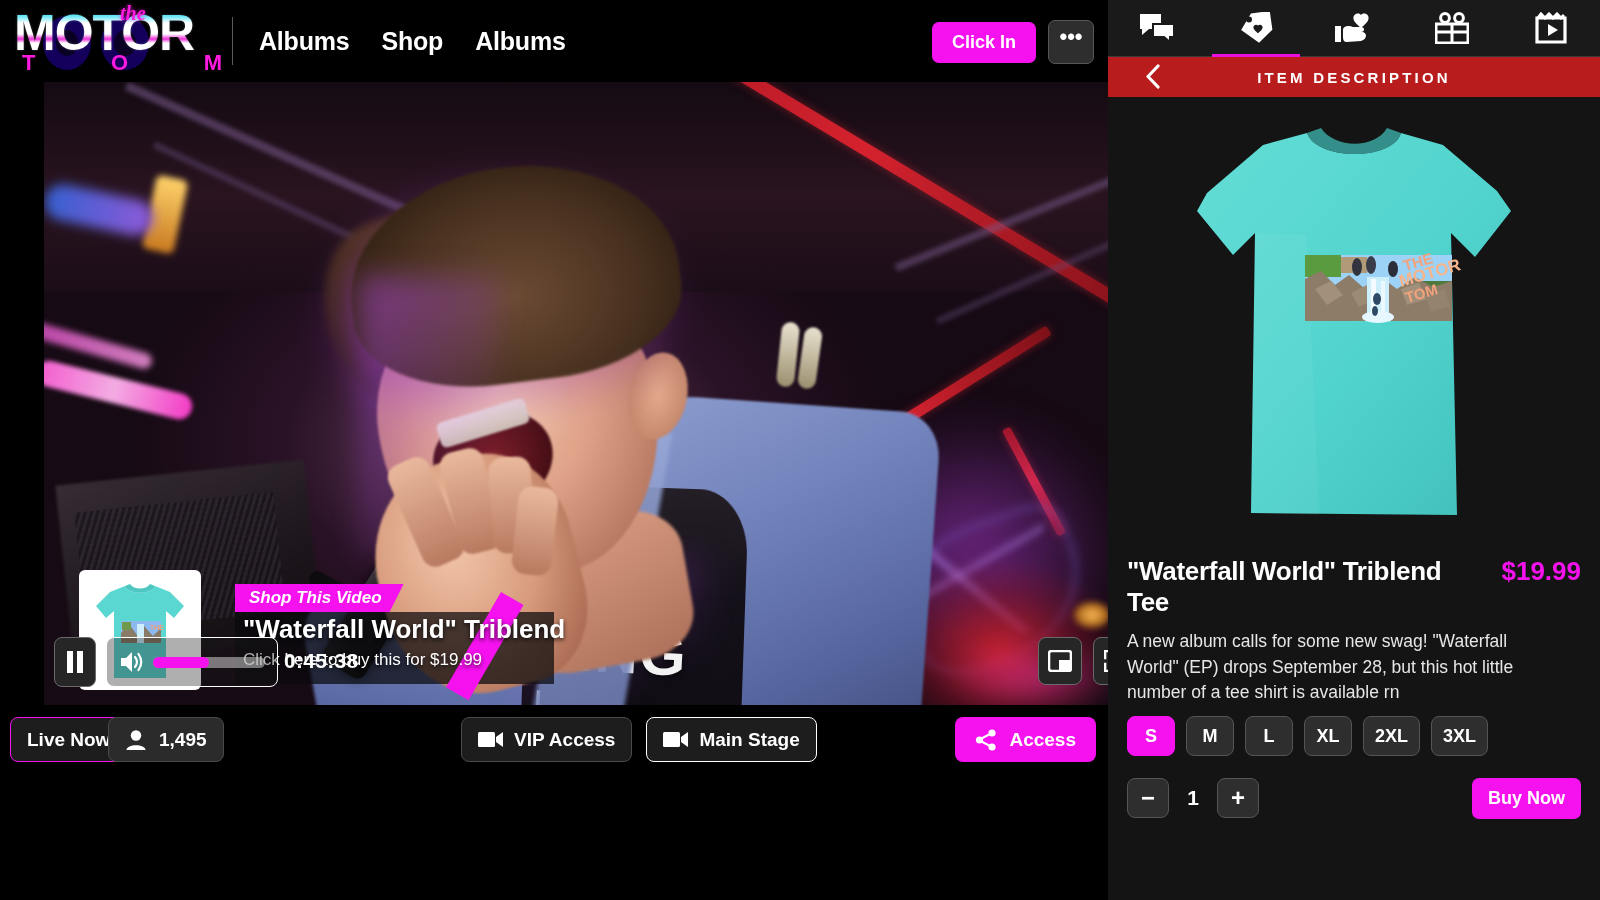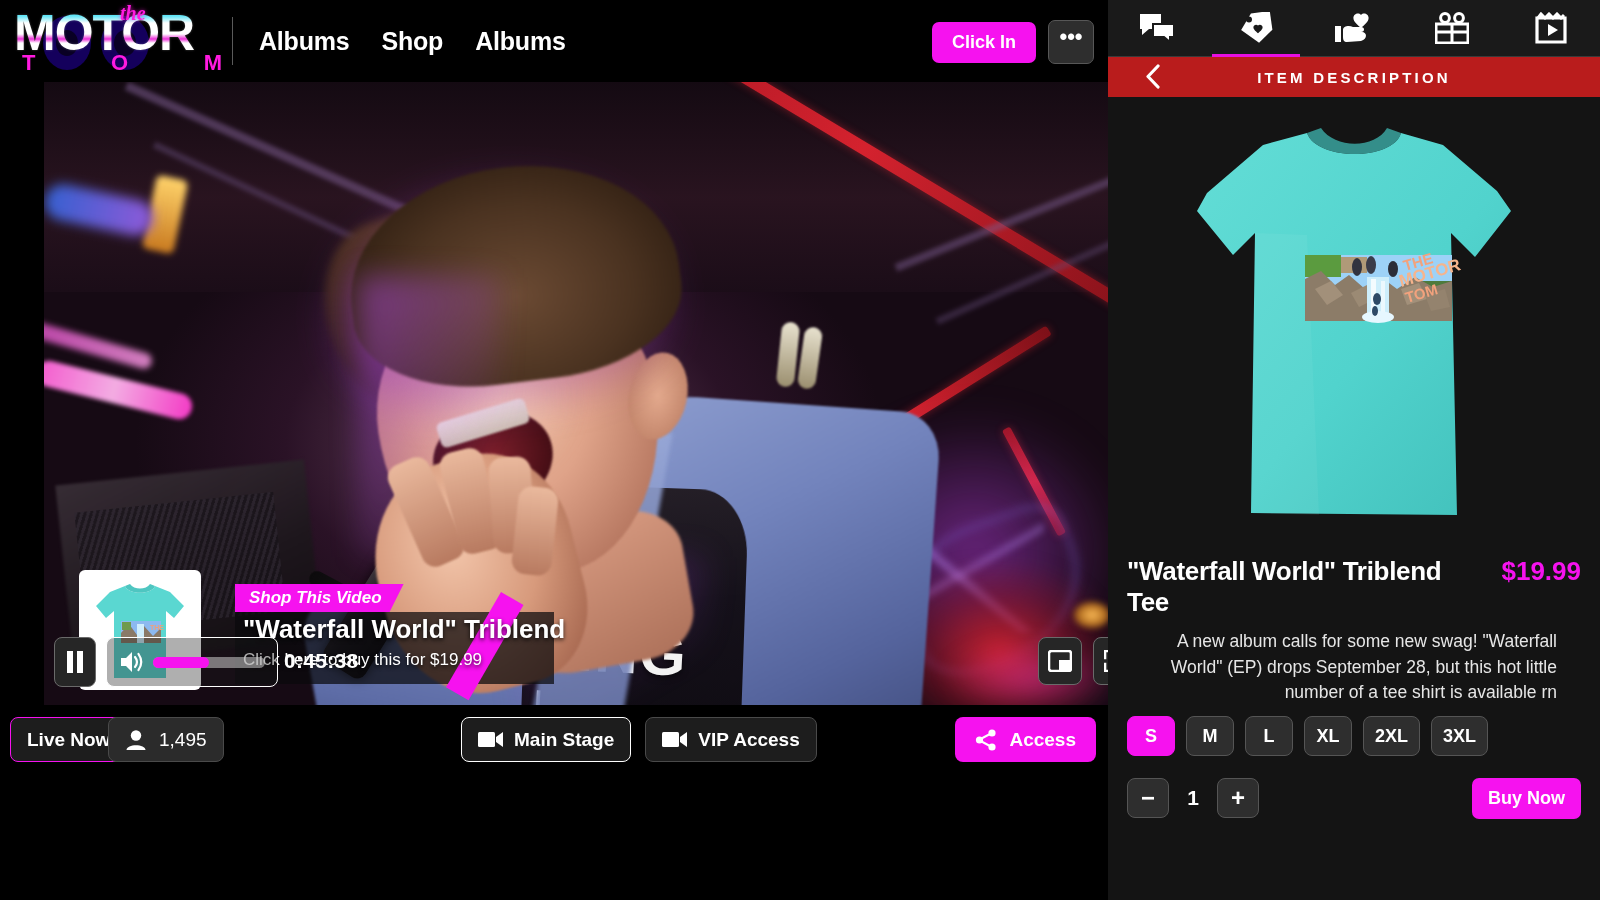--- a/index.html
+++ b/index.html
@@ -289,21 +289,21 @@
   }
   #live-btn {
     position:absolute; left:10px; top:12px; height:45px;
     background:#1d1d1d; border:1.5px solid #f612ef; border-radius:8px;
     color:#fff; font-size:19px; font-weight:bold; padding:0 16px;
     display:flex; align-items:center; cursor:pointer;
   }
   #viewers {
     position:absolute; left:108px; top:12px; height:45px;
     background:#2b2b2b; border:1px solid #4a4a4a; border-radius:8px;
-    color:#fff; font-size:19px; font-weight:normal; padding:0 16px;
+    color:#fff; font-size:19px; font-weight:bold; padding:0 16px;
     display:flex; align-items:center; gap:12px; cursor:pointer;
   }
   #stage-tabs {
     position:absolute; left:461px; top:12px; display:flex; gap:14px;
   }
   .stage-tab {
     height:45px; border-radius:8px; background:#1d1d1d;
     border:1px solid #4a4a4a; color:#fff;
     font-size:19px; font-weight:bold; padding:0 16px;
     display:flex; align-items:center; gap:11px; cursor:pointer;
@@ -354,21 +354,20 @@
   }
   #product-info { padding:0 19px; }
   #title-row {
     display:flex; align-items:baseline; gap:15px; margin-top:4px;
   }
   #product-title { color:#fff; font-size:26px; font-weight:bold; letter-spacing:-.3px; }
   #product-price { color:#f612ef; font-size:26px; font-weight:bold; }
   #product-desc {
     color:#e6e6e6; font-size:17.5px; line-height:1.47; margin-top:11px;
     max-width:430px;
-    text-align:right;
   }
   #size-label { color:#fff; font-size:17px; font-weight:bold; margin-top:20px; }
   #size-row { display:flex; gap:11px; margin-top:10px; }
   .size-btn {
     min-width:48px; height:40px; padding:0 11px;
     border-radius:8px; background:#2e2e2e; border:1px solid #555;
     color:#fff; font-size:18px; font-weight:bold; cursor:pointer;
     display:flex; align-items:center; justify-content:center;
     font-family:"Liberation Sans", sans-serif;
   }
@@ -553,33 +552,33 @@
 
       <div id="viewers">
         <svg width="22" height="22" viewBox="0 0 22 22">
           <circle cx="11" cy="6.5" r="5.2" fill="#fff"></circle>
           <path d="M1.5 21 C1.5 14.5 20.5 14.5 20.5 21 Z" fill="#fff"></path>
         </svg>
         <span>1,495</span>
       </div>
 
       <div id="stage-tabs">
+        <div class="stage-tab">
+          <svg width="25" height="17" viewBox="0 0 25 17">
+            <rect x="0" y="1" width="17" height="15" rx="1.5" fill="#fff"></rect>
+            <path d="M18 6 L25 1 L25 16 L18 11 Z" fill="#fff"></path>
+          </svg>
+          <span>VIP Access</span>
+        </div>
         <div class="stage-tab active">
           <svg width="25" height="17" viewBox="0 0 25 17">
             <rect x="0" y="1" width="17" height="15" rx="1.5" fill="#fff"></rect>
             <path d="M18 6 L25 1 L25 16 L18 11 Z" fill="#fff"></path>
           </svg>
           <span>Main Stage</span>
-        </div>
-        <div class="stage-tab">
-          <svg width="25" height="17" viewBox="0 0 25 17">
-            <rect x="0" y="1" width="17" height="15" rx="1.5" fill="#fff"></rect>
-            <path d="M18 6 L25 1 L25 16 L18 11 Z" fill="#fff"></path>
-          </svg>
-          <span>VIP Access</span>
         </div>
       </div>
 
       <button id="share-btn">
         <svg width="22" height="22" viewBox="0 0 22 22">
           <circle cx="17" cy="4" r="3.6" fill="#fff"></circle>
           <circle cx="4.5" cy="11" r="3.6" fill="#fff"></circle>
           <circle cx="17" cy="18" r="3.6" fill="#fff"></circle>
           <line x1="6.5" y1="9.5" x2="15" y2="5" stroke="#fff" stroke-width="2"></line>
           <line x1="6.5" y1="12.5" x2="15" y2="17" stroke="#fff" stroke-width="2"></line>

